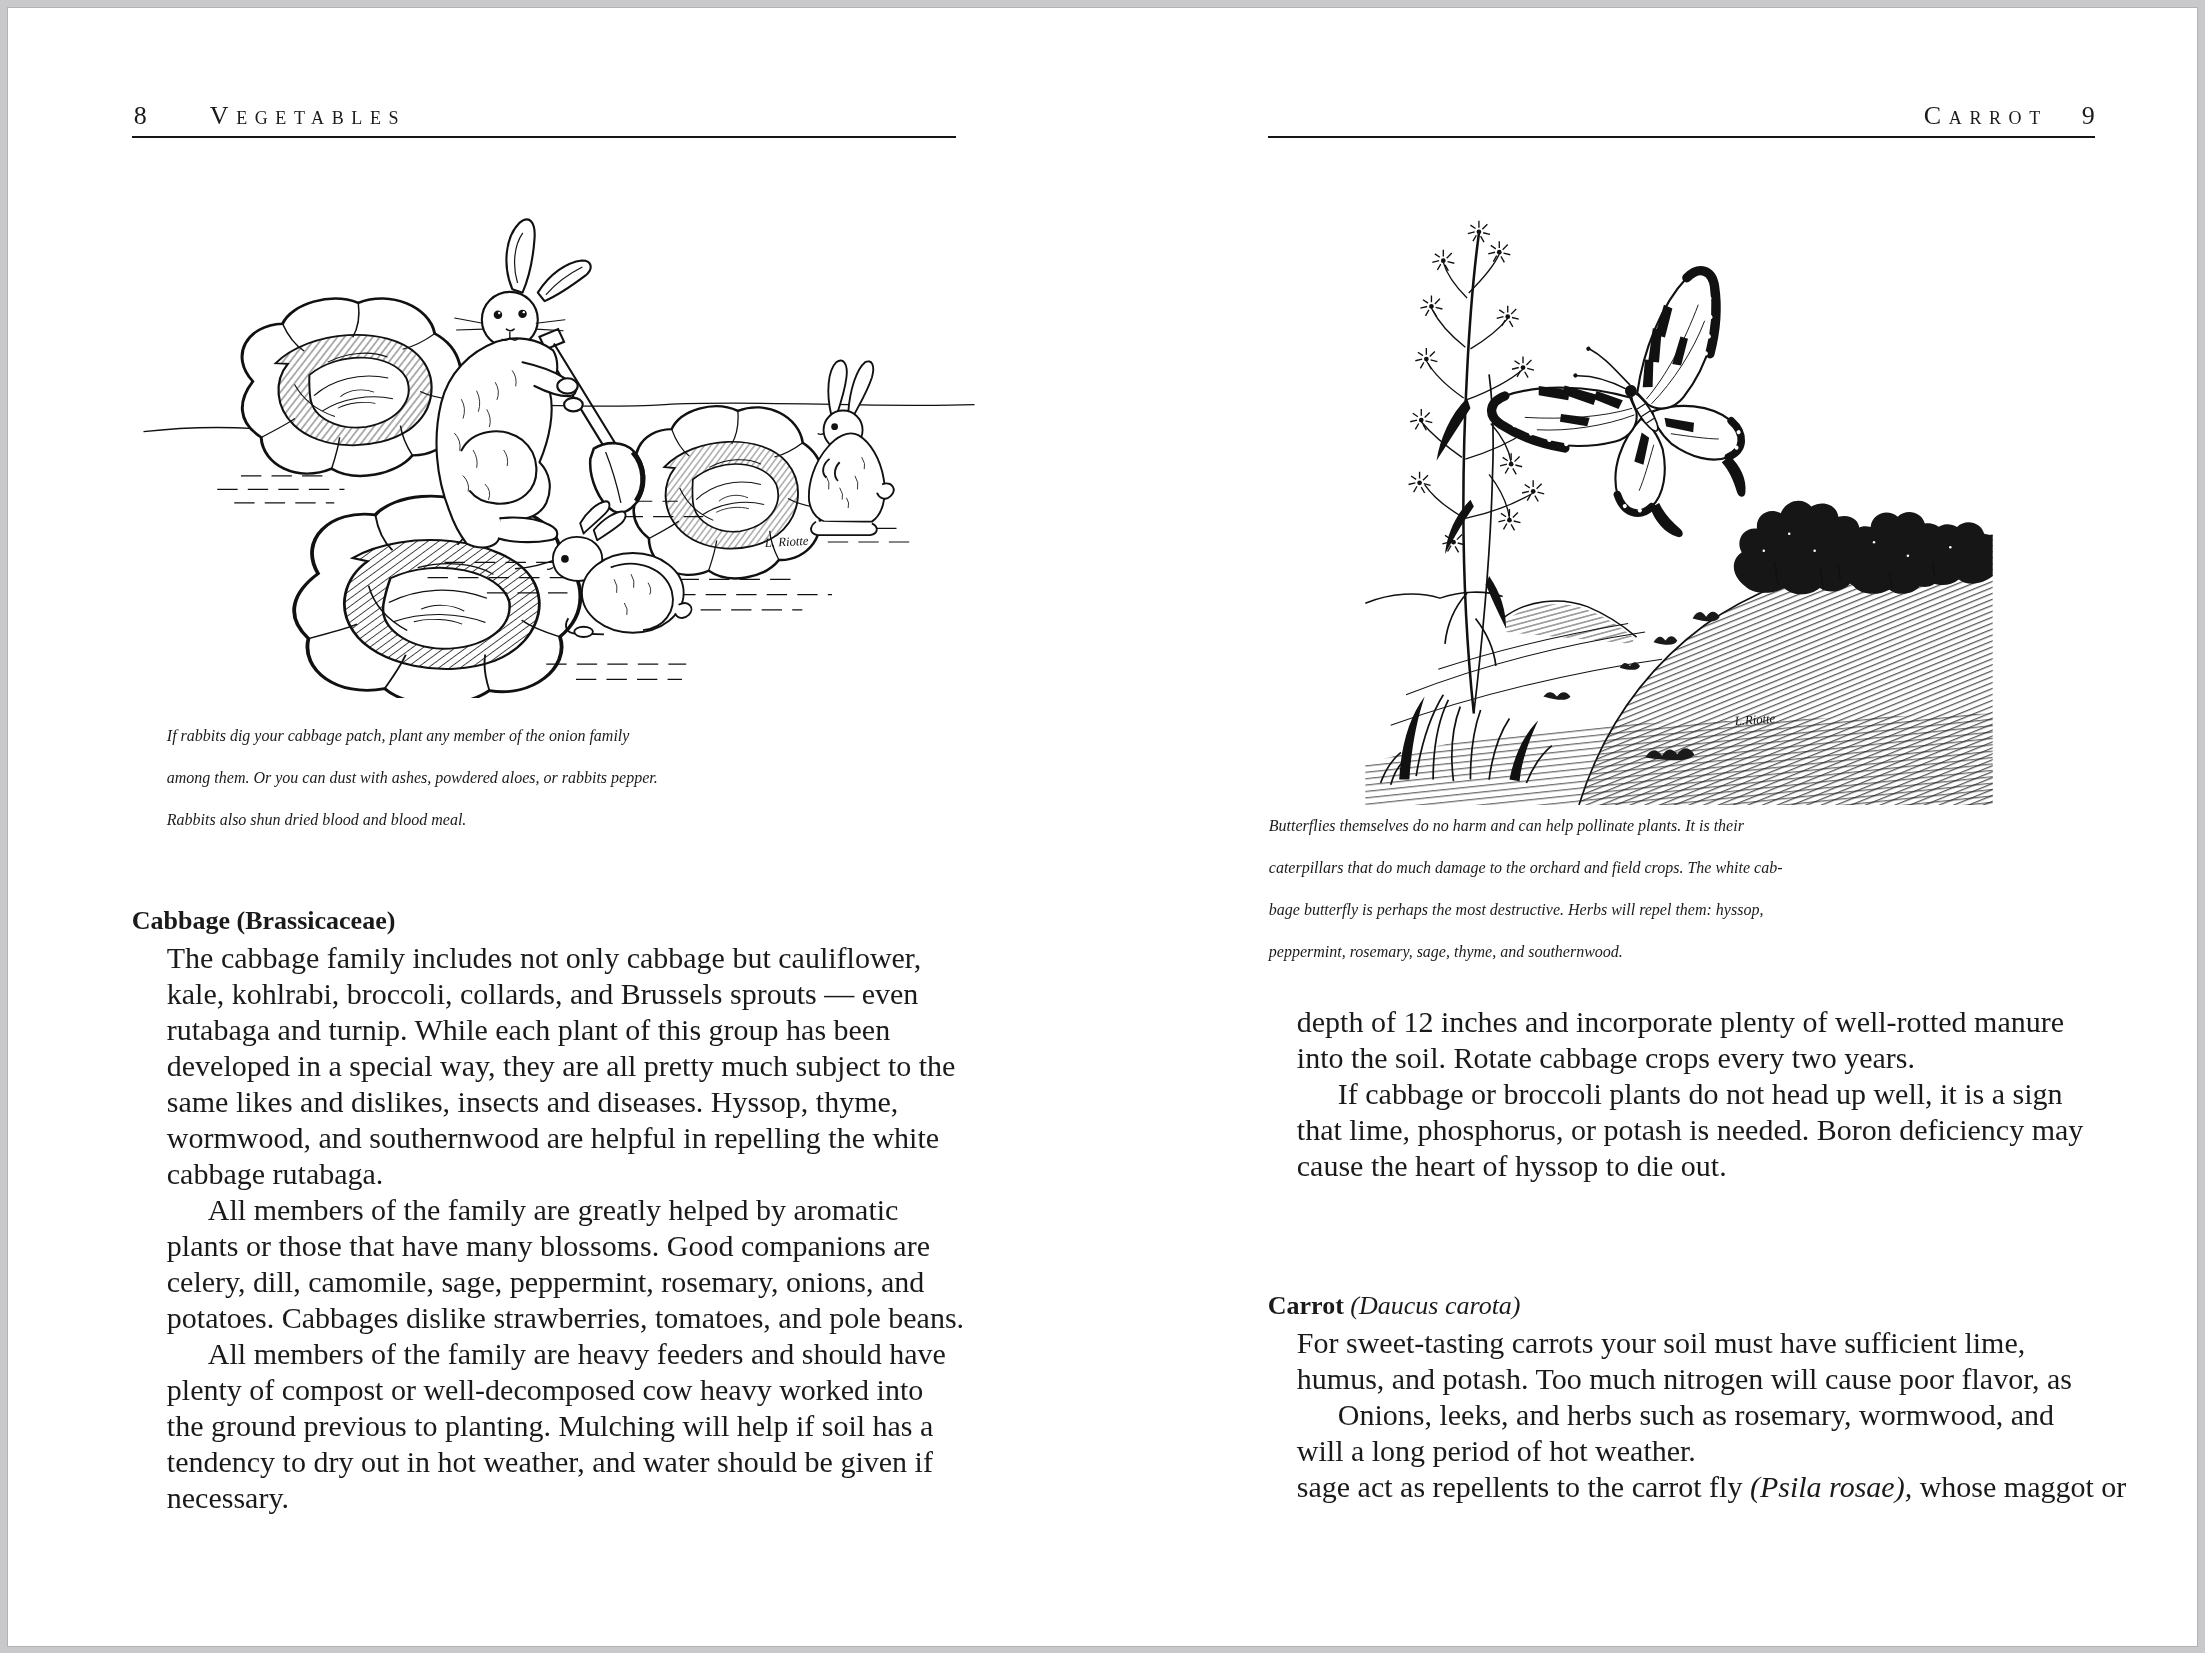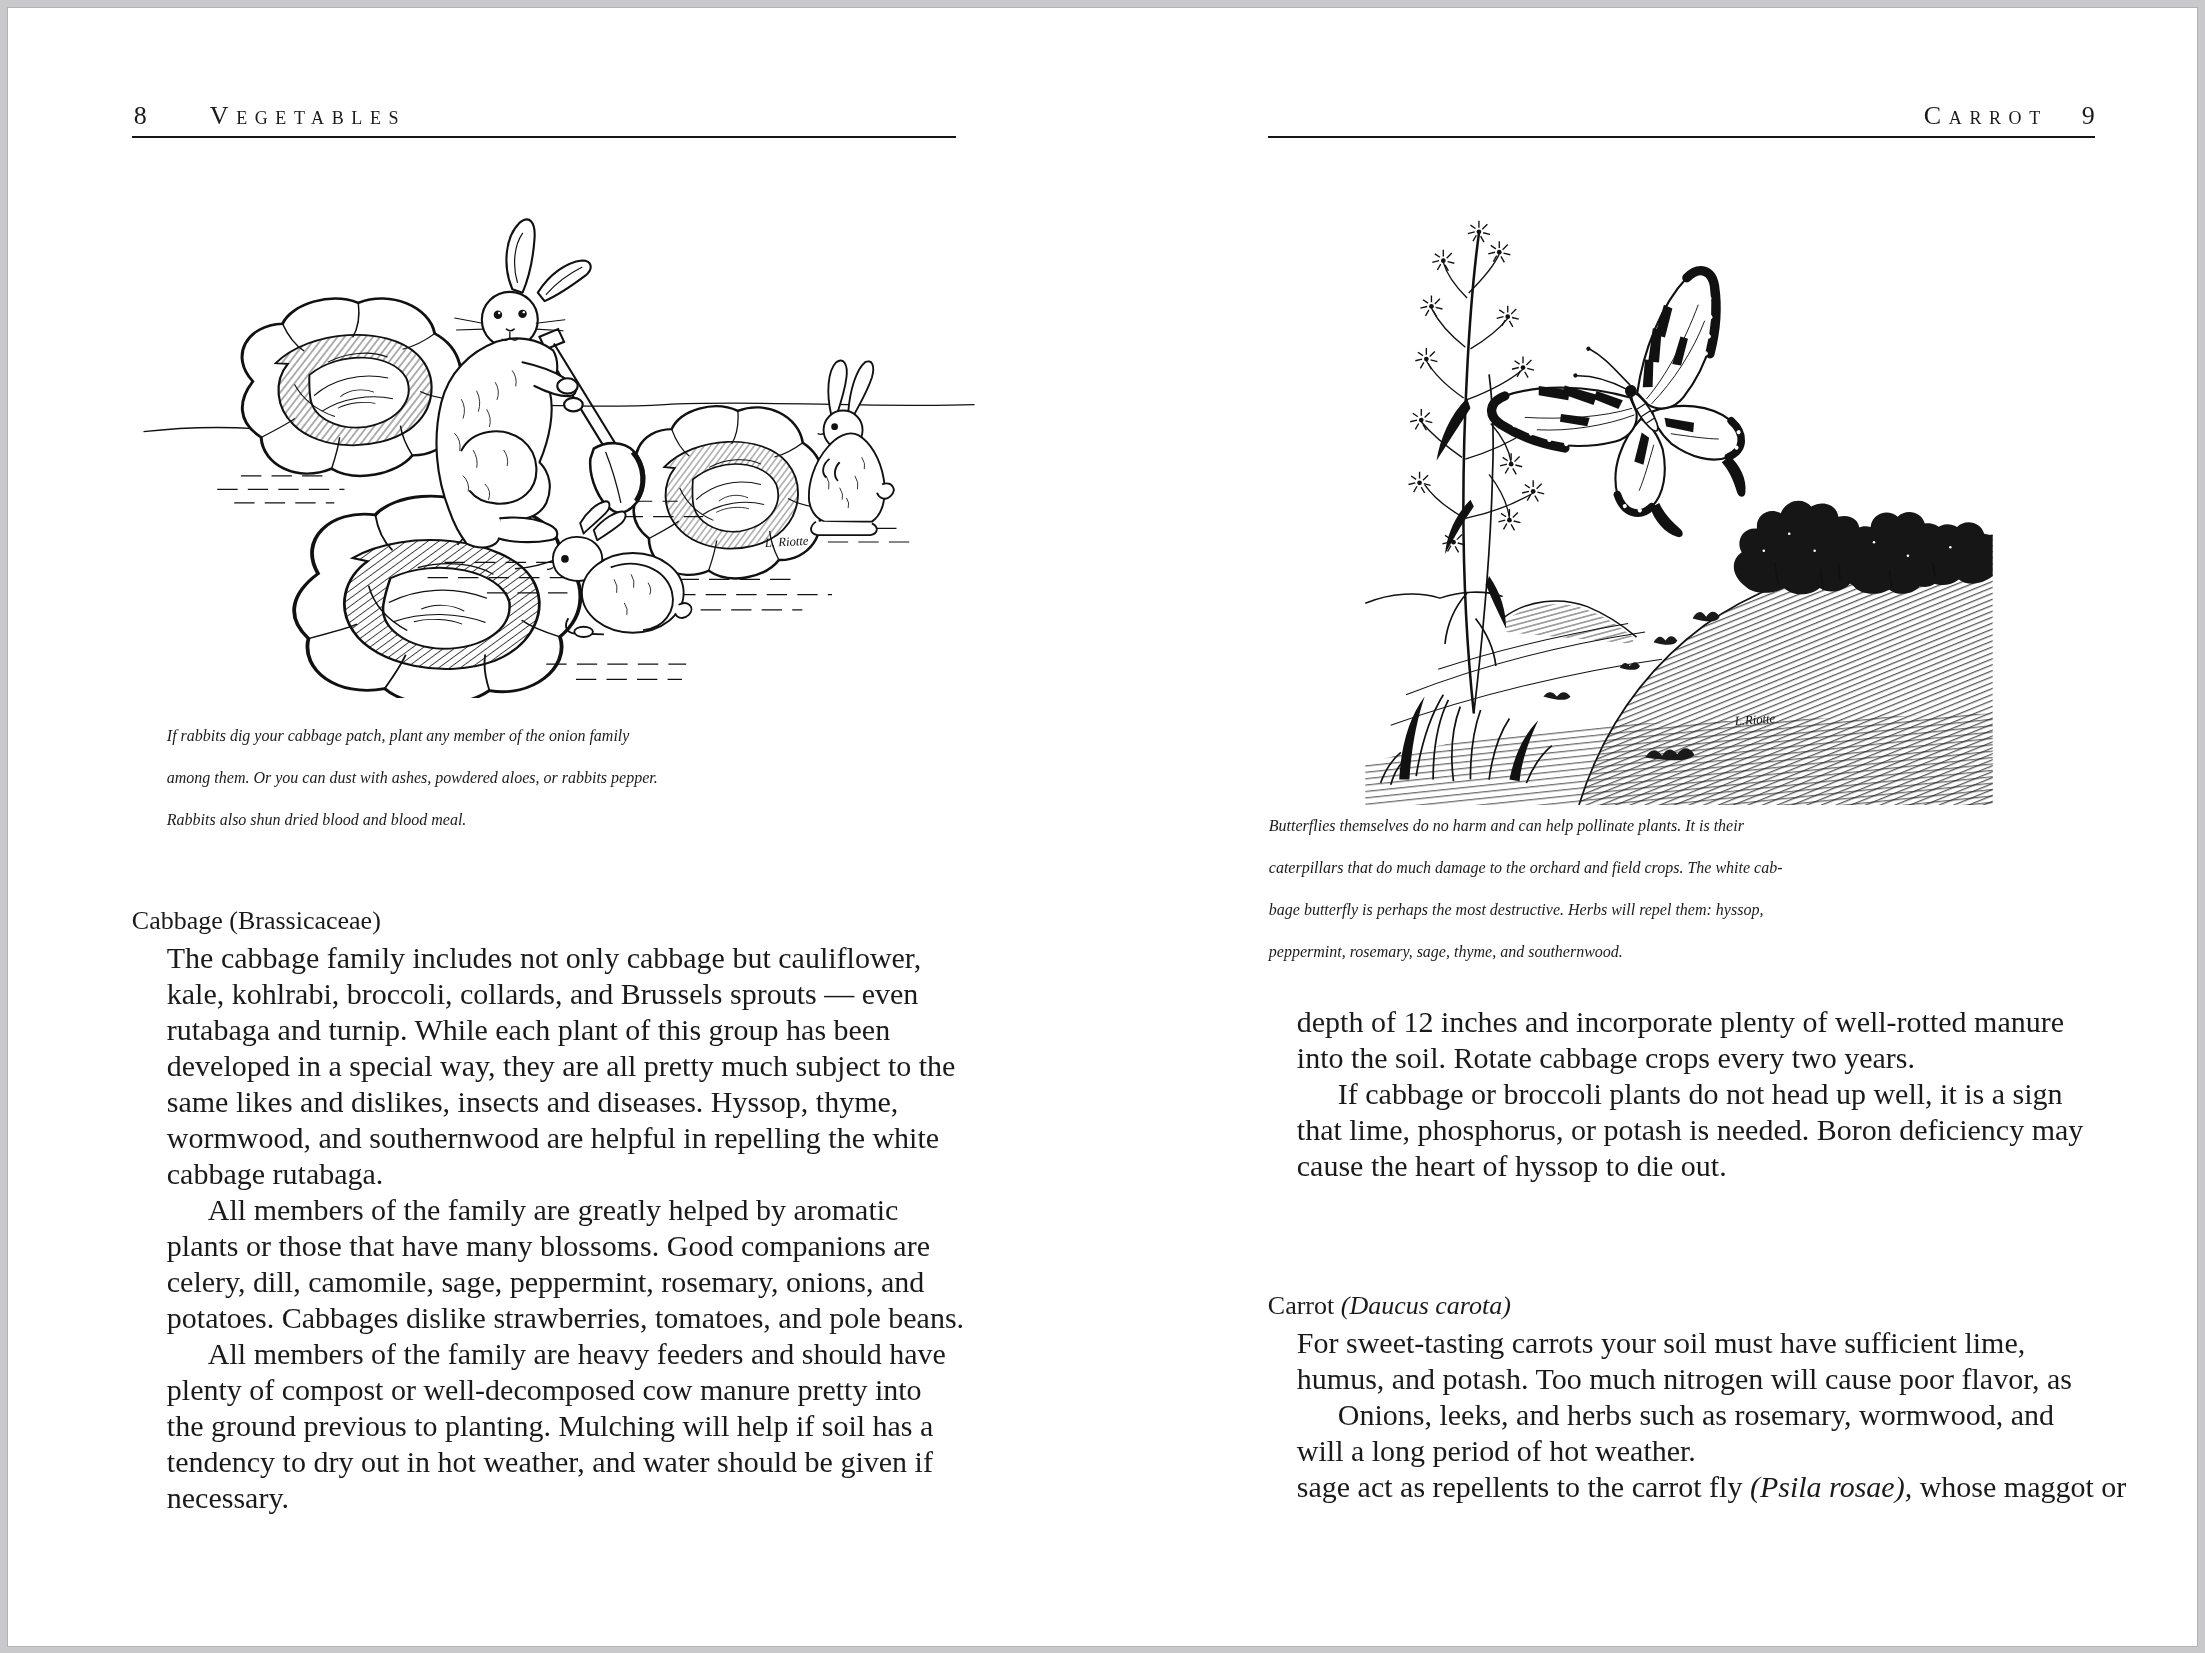--- a/index.html
+++ b/index.html
@@ -8,21 +8,21 @@
   .spread{position:absolute;left:6.8px;top:6.8px;width:2191px;height:1640px;
           background:#ffffff;border:0.8px solid #b2b2b4;box-sizing:border-box}
   .abs{position:absolute}
   .pagenum{font-size:26px}
   .running-head{font-size:26px;font-variant:small-caps;letter-spacing:7.6px}
   .hdr-left{left:126px;top:93px;display:inline-flex;gap:63px;align-items:baseline}
   .hdr-right{left:1260px;top:93px;width:827px;display:flex;justify-content:flex-end;gap:34px;align-items:baseline}
   .rule{height:2.5px;background:#161616}
   .caption div{font-style:italic;font-size:16px;line-height:42px;white-space:pre}
   .sec-head{font-size:26px;line-height:34px;white-space:pre}
-  .bd{font-weight:normal}
+  .bd{font-weight:bold}
   .it{font-style:italic}
   .bodyblock .bl{font-size:30px;line-height:36px;white-space:pre}
   .bl.ind{padding-left:41px}
   svg text{font-family:"Liberation Serif", serif;fill:#111}
 </style>
 </head>
 <body>
 
 <div class="spread">
 
@@ -153,21 +153,21 @@
         <div class="bl"><span>rutabaga and turnip. While each plant of this group has been</span></div>
         <div class="bl"><span>developed in a special way, they are all pretty much subject to the</span></div>
         <div class="bl"><span>same likes and dislikes, insects and diseases. Hyssop, thyme,</span></div>
         <div class="bl"><span>wormwood, and southernwood are helpful in repelling the white</span></div>
         <div class="bl"><span>cabbage rutabaga.</span></div>
         <div class="bl ind"><span>All members of the family are greatly helped by aromatic</span></div>
         <div class="bl"><span>plants or those that have many blossoms. Good companions are</span></div>
         <div class="bl"><span>celery, dill, camomile, sage, peppermint, rosemary, onions, and</span></div>
         <div class="bl"><span>potatoes. Cabbages dislike strawberries, tomatoes, and pole beans.</span></div>
         <div class="bl ind"><span>All members of the family are heavy feeders and should have</span></div>
-        <div class="bl"><span>plenty of compost or well-decomposed cow manure pretty into</span></div>
+        <div class="bl"><span>plenty of compost or well-decomposed cow heavy worked into</span></div>
         <div class="bl"><span>the ground previous to planting. Mulching will help if soil has a</span></div>
         <div class="bl"><span>tendency to dry out in hot weather, and water should be given if</span></div>
         <div class="bl"><span>necessary.</span></div>
       </div>
   </div>
 
   <div>
     <div class="abs hdr-right">
       <span class="running-head">Carrot</span>
       <span class="pagenum">9</span>

